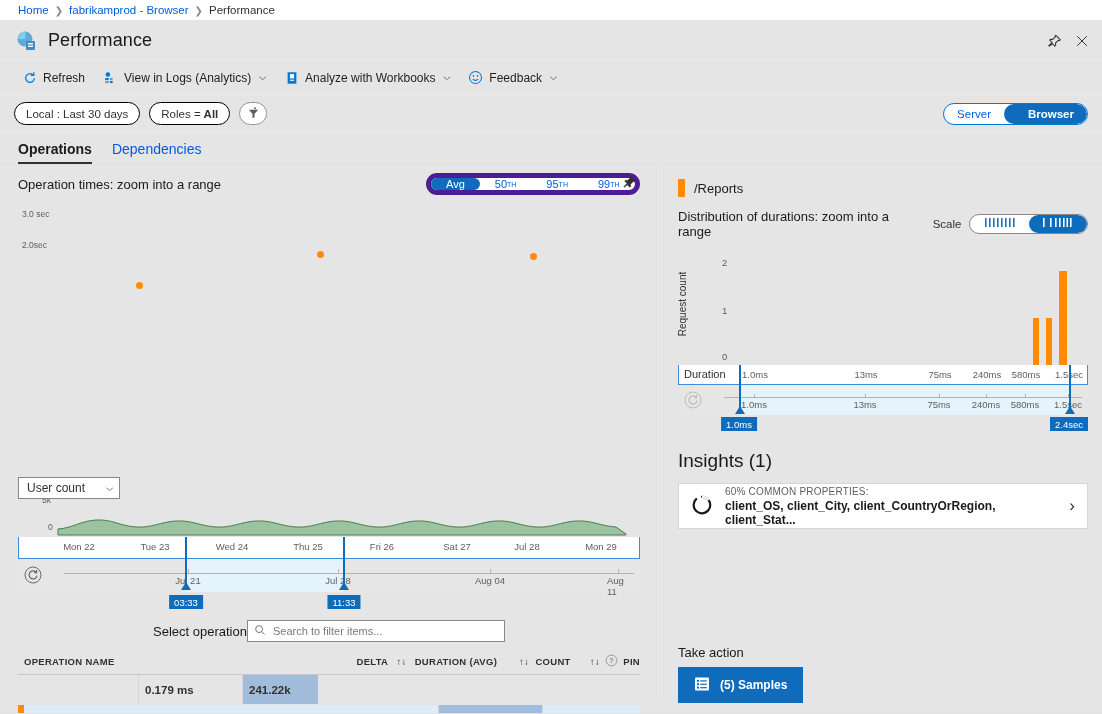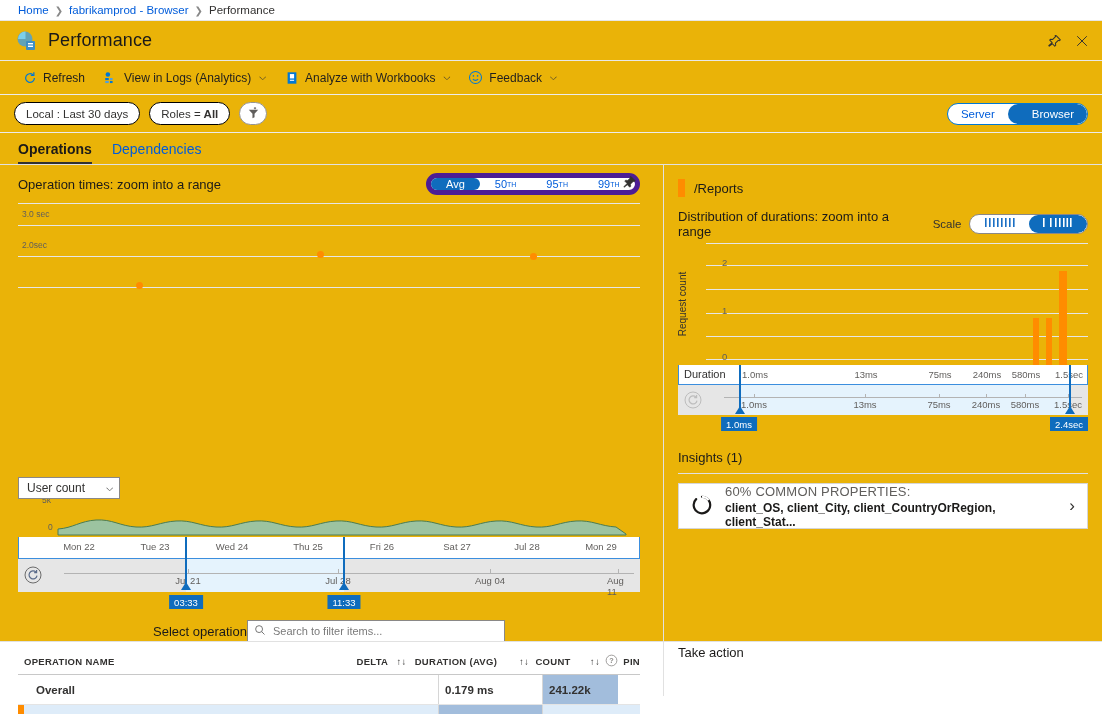--- a/index.html
+++ b/index.html
@@ -3,21 +3,21 @@
 <meta charset="utf-8">
 <style>
   * { box-sizing: border-box; }
   html, body { margin:0; padding:0; }
   body {
     width:1102px; height:714px;
     font-family:"Liberation Sans", sans-serif;
     font-size:12px; color:#323130; background:#ffffff;
     overflow:hidden;
   }
-  .app { position:relative; width:1102px; height:642px; background:#eab308; }
+  .app { position:relative; width:1102px; height:714px; background:#e5e5e5; }
 
   
   .breadcrumb {
     height:21px; display:flex; align-items:center; gap:6px;
     padding:0 0 0 18px; font-size:11.5px; background:#fff;
     border-bottom:1px solid #e6e6e6;
   }
   .bc-link { color:#015cda; cursor:pointer; }
   .bc-sep { color:#888; font-size:10px; }
   .bc-current { color:#323130; }
@@ -64,21 +64,21 @@
   }
   .toggle-group {
     position:absolute; right:14px; top:50%; transform:translateY(-50%);
     height:22px; border:1px solid #0078d4; border-radius:11px;
     display:flex; align-items:center; background:#fff; overflow:hidden;
   }
   .tg-item {
     height:100%; padding:0 13px; display:flex; align-items:center;
     font-size:11.5px; color:#015cda; cursor:pointer; border-radius:11px;
   }
-  .tg-item.sel { background:#0f6cbd; color:#fff; font-weight:400;padding-left:24px; }
+  .tg-item.sel { background:#0f6cbd; color:#fff; font-weight:700;padding-left:24px; }
 
   
   .tabs {
     height:32px; display:flex; align-items:flex-end; gap:20px;
     padding-left:18px; border-bottom:1px solid #e1e1e1;
   }
   .tab {
     font-size:14px; color:#015cda; padding-bottom:5px; cursor:pointer;
     border-bottom:2px solid transparent;
   }
@@ -268,29 +268,29 @@
     content:""; position:absolute; left:-4px; bottom:-1px;
     border-left:5px solid transparent; border-right:5px solid transparent;
     border-bottom:8px solid #0f6cbd;
   }
   .dr-label {
     position:absolute; top:252px; height:14px; background:#0f6cbd; color:#fff;
     font-size:9.5px; padding:0 5px; display:flex; align-items:center;
     transform:translateX(-50%); white-space:nowrap;
   }
 
-  .insights-title { position:absolute; left:14px; top:285px; font-size:13px; color:#1b1a19; }
+  .insights-title { position:absolute; left:14px; top:285px; font-size:19px; color:#1b1a19; }
   .insights-rule { position:absolute; left:14px; top:308px; right:14px; height:1px; background:#e1e1e1; }
   .insight-card {
     position:absolute; left:14px; top:318px; right:14px; height:46px;
     border:1px solid #d6d6d6; background:#fff; display:flex; align-items:center;
     padding:0 12px; gap:12px; cursor:pointer;
   }
   .ic-text { flex:1; }
-  .ic-sub { font-size:13px; color:#605e5c; letter-spacing:0.2px; }
+  .ic-sub { font-size:10px; color:#605e5c; letter-spacing:0.2px; }
   .ic-main { font-size:12px; color:#1b1a19; font-weight:600; margin-top:2px; }
   .ic-chev { font-size:17px; color:#323130; font-weight:300; }
 
   .take-action { position:absolute; left:14px; top:480px; font-size:13px; color:#1b1a19; }
   .samples-btn {
     position:absolute; left:14px; top:502px; height:36px; min-width:116px;
     background:#0f6cbd; color:#fff; display:flex; align-items:center; gap:10px;
     padding:0 16px; font-size:12px; font-weight:600; cursor:pointer;
   }
 
@@ -530,21 +530,20 @@
               <svg width="13" height="13" viewBox="0 0 16 16">
                 <circle cx="8" cy="8" r="6.6" fill="none" stroke="#8a8886" stroke-width="1"></circle>
                 <text x="8" y="11.4" font-size="9" text-anchor="middle" fill="#8a8886" font-family="Liberation Sans">?</text>
               </svg>
             </span>
             <span>PIN</span>
           </div>
         </div>
 
         <div class="otr overall">
-          <div class="cell-name">Overall</div>
           <div class="cell-delta">
             <span></span>
           </div>
           <div class="cell-dur">
             <span>0.179 ms</span>
           </div>
           <div class="cell-count">
             <div class="fill" style="width:100%;"></div>
             <span>241.22k</span>
           </div>
@@ -679,17 +678,31 @@
           </svg>
         </span>
         <div class="ic-text">
           <div class="ic-sub">60% COMMON PROPERTIES:</div>
           <div class="ic-main">client_OS, client_City, client_CountryOrRegion, client_Stat...</div>
         </div>
         <span class="ic-chev">›</span>
       </div>
 
       <div class="take-action">Take action</div>
+      <div class="samples-btn">
+        <span>
+          <svg width="16" height="16" viewBox="0 0 16 16">
+            <rect x="1" y="1.5" width="14" height="13" fill="#fff" rx="1"></rect>
+            <rect x="3" y="3.8" width="2" height="2" fill="#0f6cbd"></rect>
+            <rect x="6.2" y="4.3" width="6.6" height="1.2" fill="#0f6cbd"></rect>
+            <rect x="3" y="7.2" width="2" height="2" fill="#0f6cbd"></rect>
+            <rect x="6.2" y="7.7" width="6.6" height="1.2" fill="#0f6cbd"></rect>
+            <rect x="3" y="10.6" width="2" height="2" fill="#0f6cbd"></rect>
+            <rect x="6.2" y="11.1" width="6.6" height="1.2" fill="#0f6cbd"></rect>
+          </svg>
+        </span>
+        <span>(5) Samples</span>
+      </div>
     </div>
   </div>
 
   <div class="footer-rule"></div>
 </div>
 
 </body></html>

